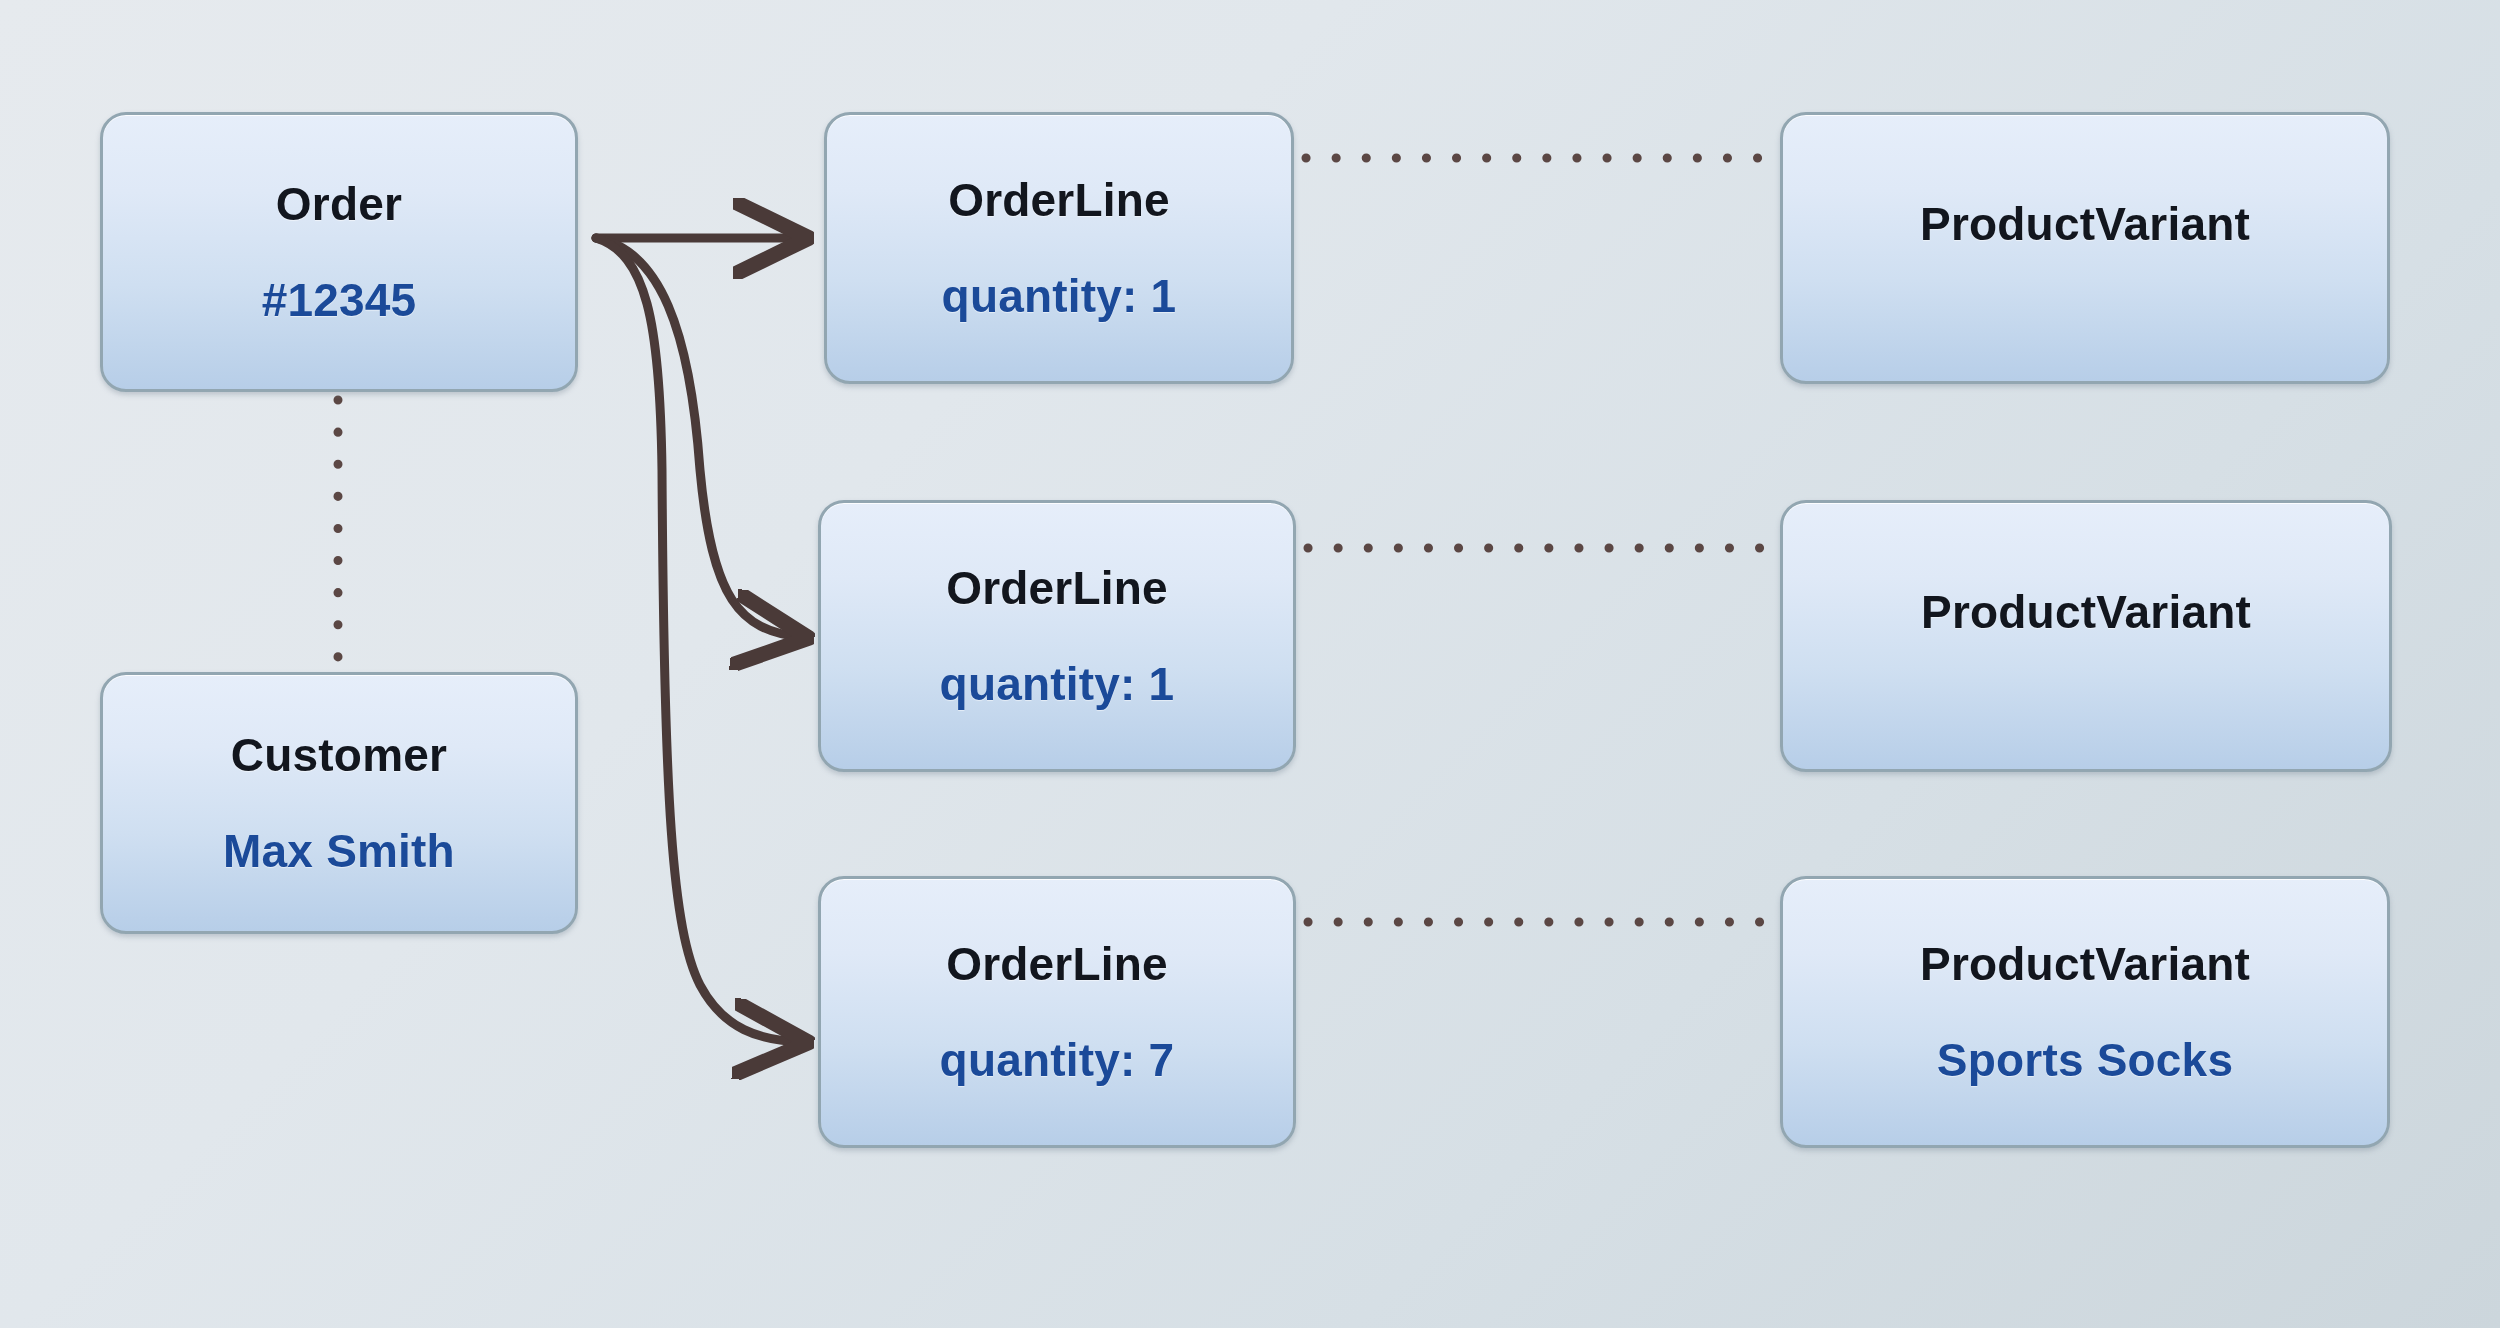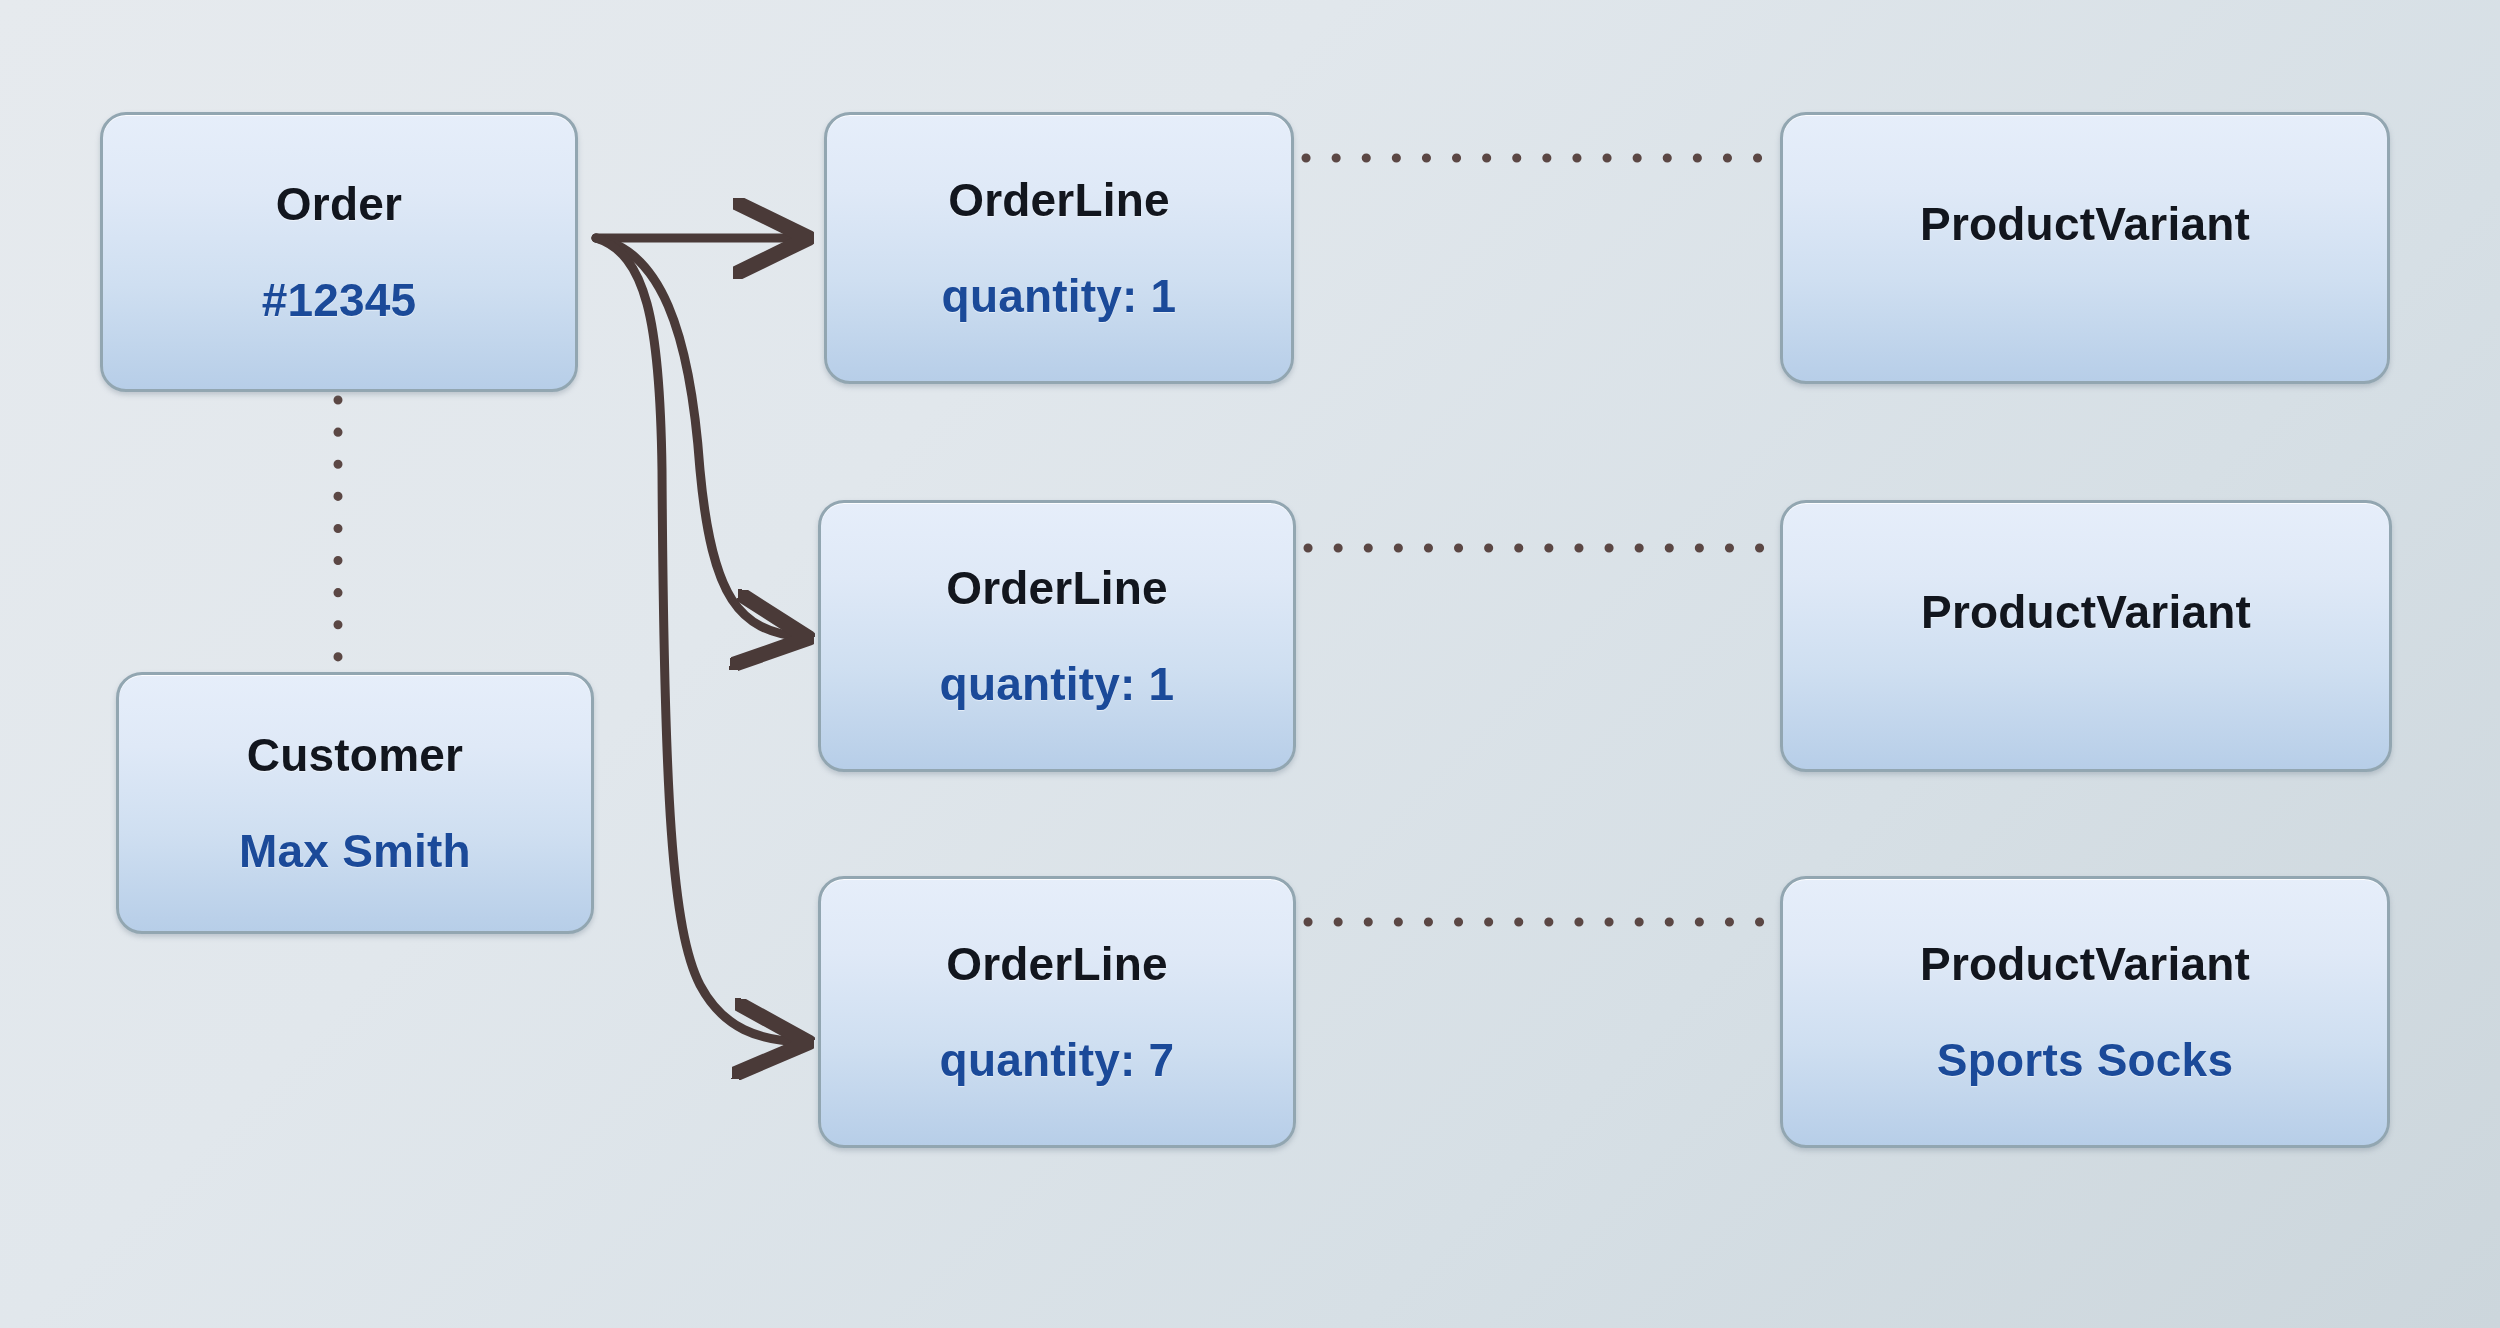--- a/index.html
+++ b/index.html
@@ -97,21 +97,21 @@
       <path d="M 1308,922 L 1768,922" fill="none" stroke="#5b4744" stroke-width="9" stroke-linecap="round" stroke-dasharray="0.1 30"></path>
     </g>
   </svg>
 
   <div class="node" style="left:100px; top:112px; width:478px; height:280px;">
     <div class="node-title">Order</div>
     <div class="node-gap"></div>
     <div class="node-sub">#12345</div>
   </div>
 
-  <div class="node" style="left:116px; top:672px; width:478px; height:262px;">
+  <div class="node" style="left:100px; top:672px; width:478px; height:262px;">
     <div class="node-title">Customer</div>
     <div class="node-gap"></div>
     <div class="node-sub">Max Smith</div>
   </div>
 
   <div class="node" style="left:824px; top:112px; width:470px; height:272px;">
     <div class="node-title">OrderLine</div>
     <div class="node-gap"></div>
     <div class="node-sub">quantity: 1</div>
   </div>

